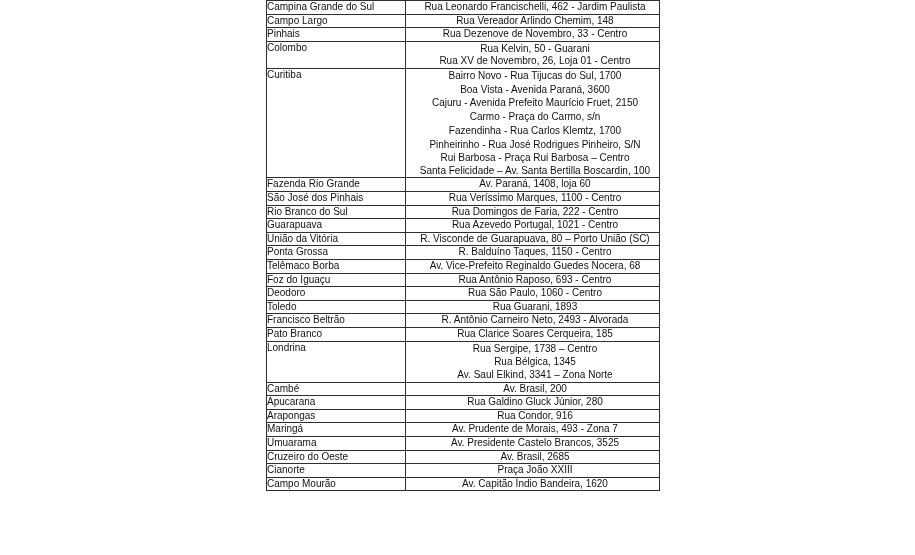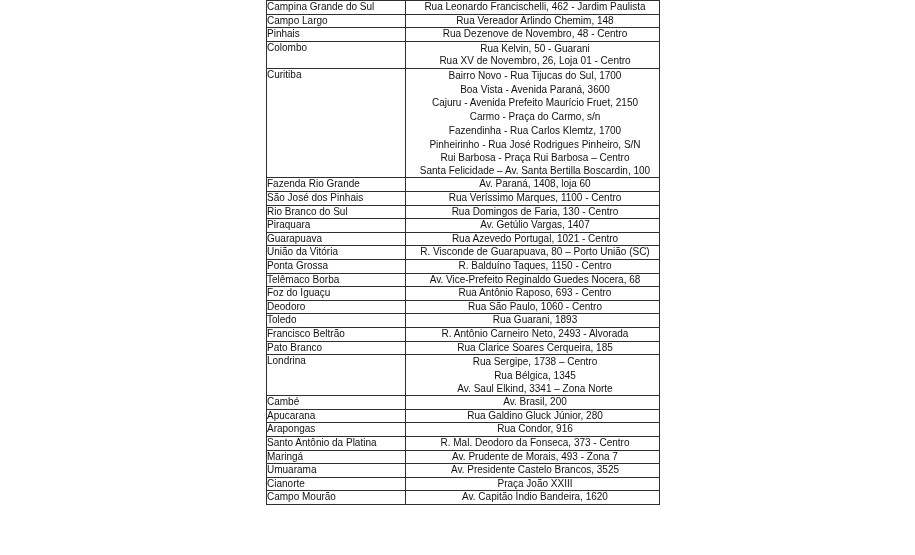--- a/index.html
+++ b/index.html
@@ -67,21 +67,21 @@
         </tr>
         <tr>
           <td class="city-cell">Campo Largo</td>
           <td class="addr-cell">
             <div class="addr-line">Rua Vereador Arlindo Chemim, 148</div>
           </td>
         </tr>
         <tr>
           <td class="city-cell">Pinhais</td>
           <td class="addr-cell">
-            <div class="addr-line">Rua Dezenove de Novembro, 48 - Centro</div>
+            <div class="addr-line">Rua Dezenove de Novembro, 33 - Centro</div>
           </td>
         </tr>
         <tr>
           <td class="city-cell">Colombo</td>
           <td class="addr-cell">
             <div class="addr-line">Rua Kelvin, 50 - Guarani</div>
             <div class="addr-line">Rua XV de Novembro, 26, Loja 01 - Centro</div>
           </td>
         </tr>
         <tr>
@@ -105,27 +105,21 @@
         </tr>
         <tr>
           <td class="city-cell">São José dos Pinhais</td>
           <td class="addr-cell">
             <div class="addr-line">Rua Veríssimo Marques, 1100 - Centro</div>
           </td>
         </tr>
         <tr>
           <td class="city-cell">Rio Branco do Sul</td>
           <td class="addr-cell">
-            <div class="addr-line">Rua Domingos de Faria, 130 - Centro</div>
-          </td>
-        </tr>
-        <tr>
-          <td class="city-cell">Piraquara</td>
-          <td class="addr-cell">
-            <div class="addr-line">Av. Getúlio Vargas, 1407</div>
+            <div class="addr-line">Rua Domingos de Faria, 222 - Centro</div>
           </td>
         </tr>
         <tr>
           <td class="city-cell">Guarapuava</td>
           <td class="addr-cell">
             <div class="addr-line">Rua Azevedo Portugal, 1021 - Centro</div>
           </td>
         </tr>
         <tr>
           <td class="city-cell">União da Vitória</td>
@@ -195,35 +189,35 @@
             <div class="addr-line">Rua Galdino Gluck Júnior, 280</div>
           </td>
         </tr>
         <tr>
           <td class="city-cell">Arapongas</td>
           <td class="addr-cell">
             <div class="addr-line">Rua Condor, 916</div>
           </td>
         </tr>
         <tr>
-          <td class="city-cell">Santo Antônio da Platina</td>
-          <td class="addr-cell">
-            <div class="addr-line">R. Mal. Deodoro da Fonseca, 373 - Centro</div>
-          </td>
-        </tr>
-        <tr>
           <td class="city-cell">Maringá</td>
           <td class="addr-cell">
             <div class="addr-line">Av. Prudente de Morais, 493 - Zona 7</div>
           </td>
         </tr>
         <tr>
           <td class="city-cell">Umuarama</td>
           <td class="addr-cell">
             <div class="addr-line">Av. Presidente Castelo Brancos, 3525</div>
+          </td>
+        </tr>
+        <tr>
+          <td class="city-cell">Cruzeiro do Oeste</td>
+          <td class="addr-cell">
+            <div class="addr-line">Av. Brasil, 2685</div>
           </td>
         </tr>
         <tr>
           <td class="city-cell">Cianorte</td>
           <td class="addr-cell">
             <div class="addr-line">Praça João XXIII</div>
           </td>
         </tr>
         <tr>
           <td class="city-cell">Campo Mourão</td>

